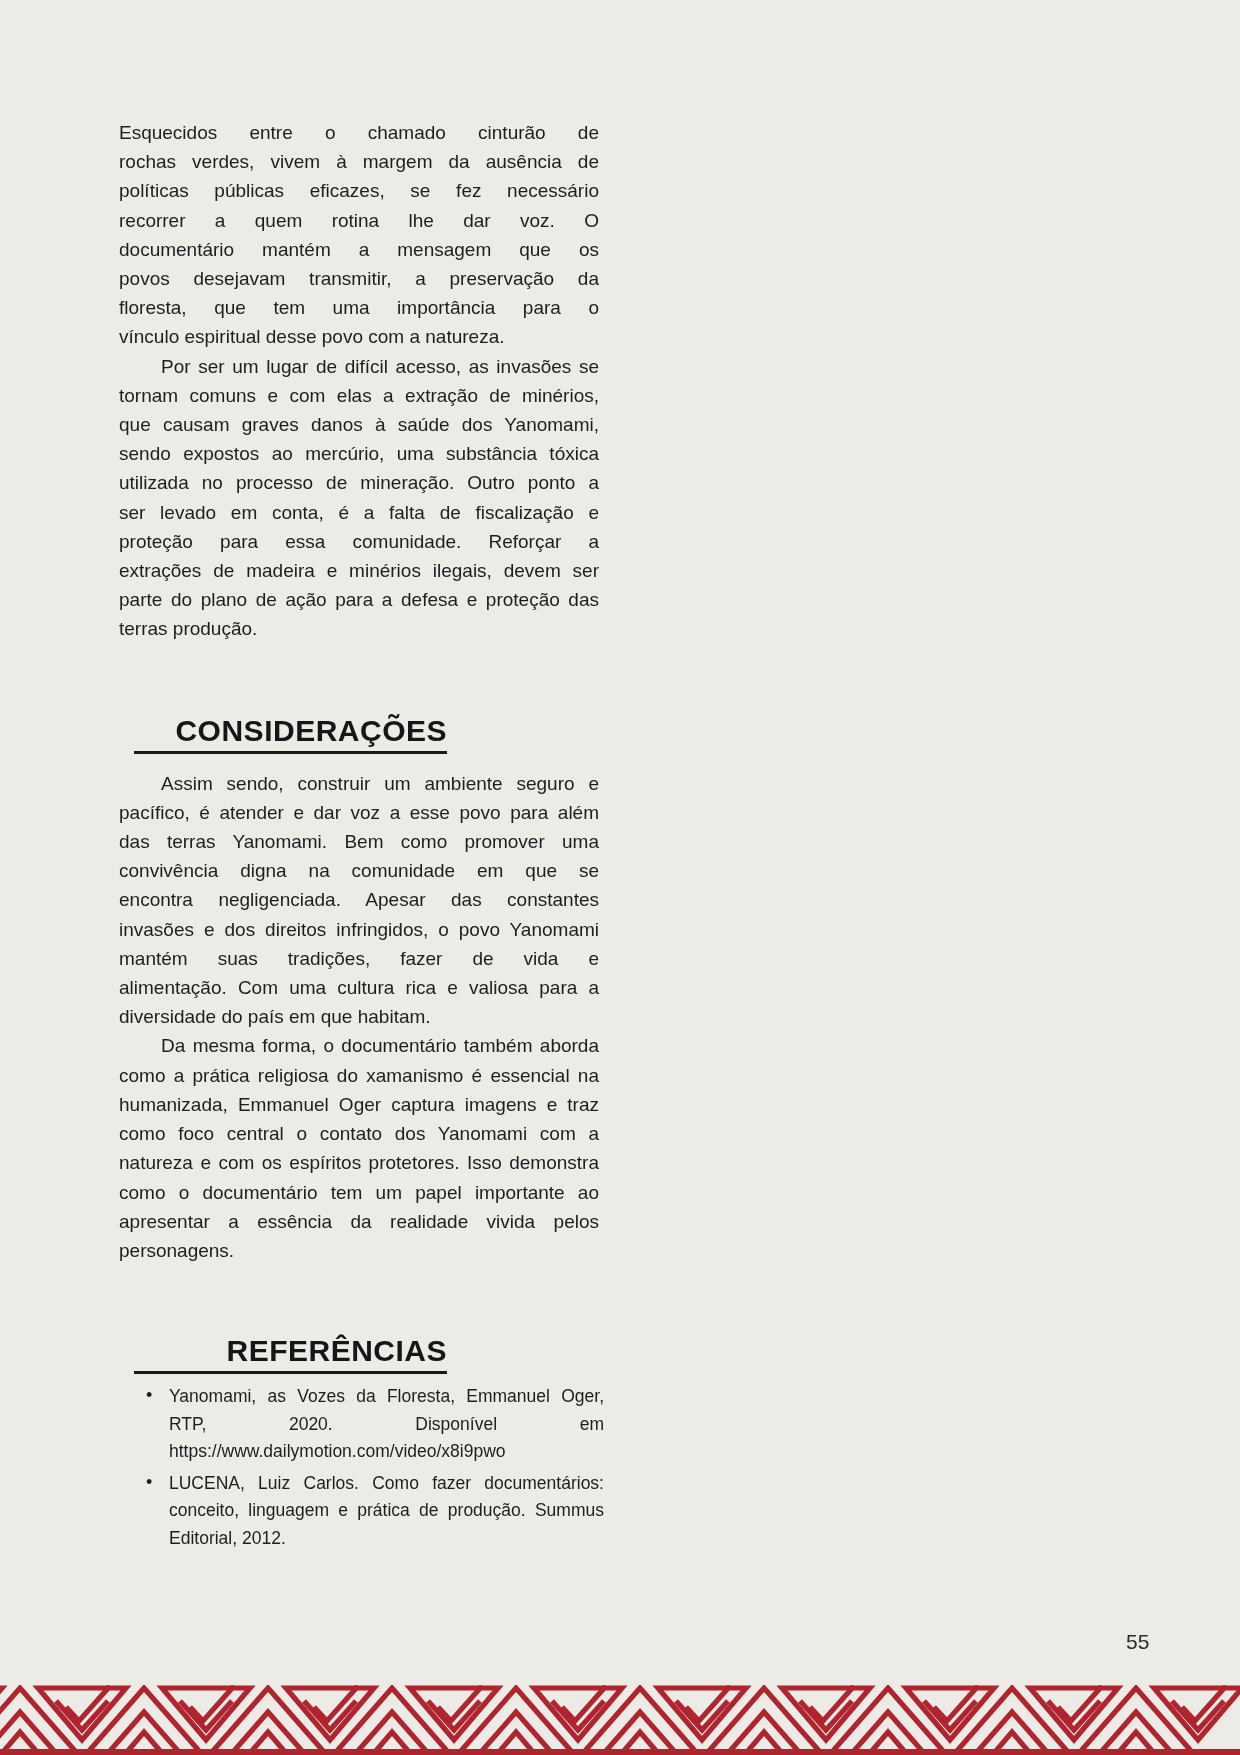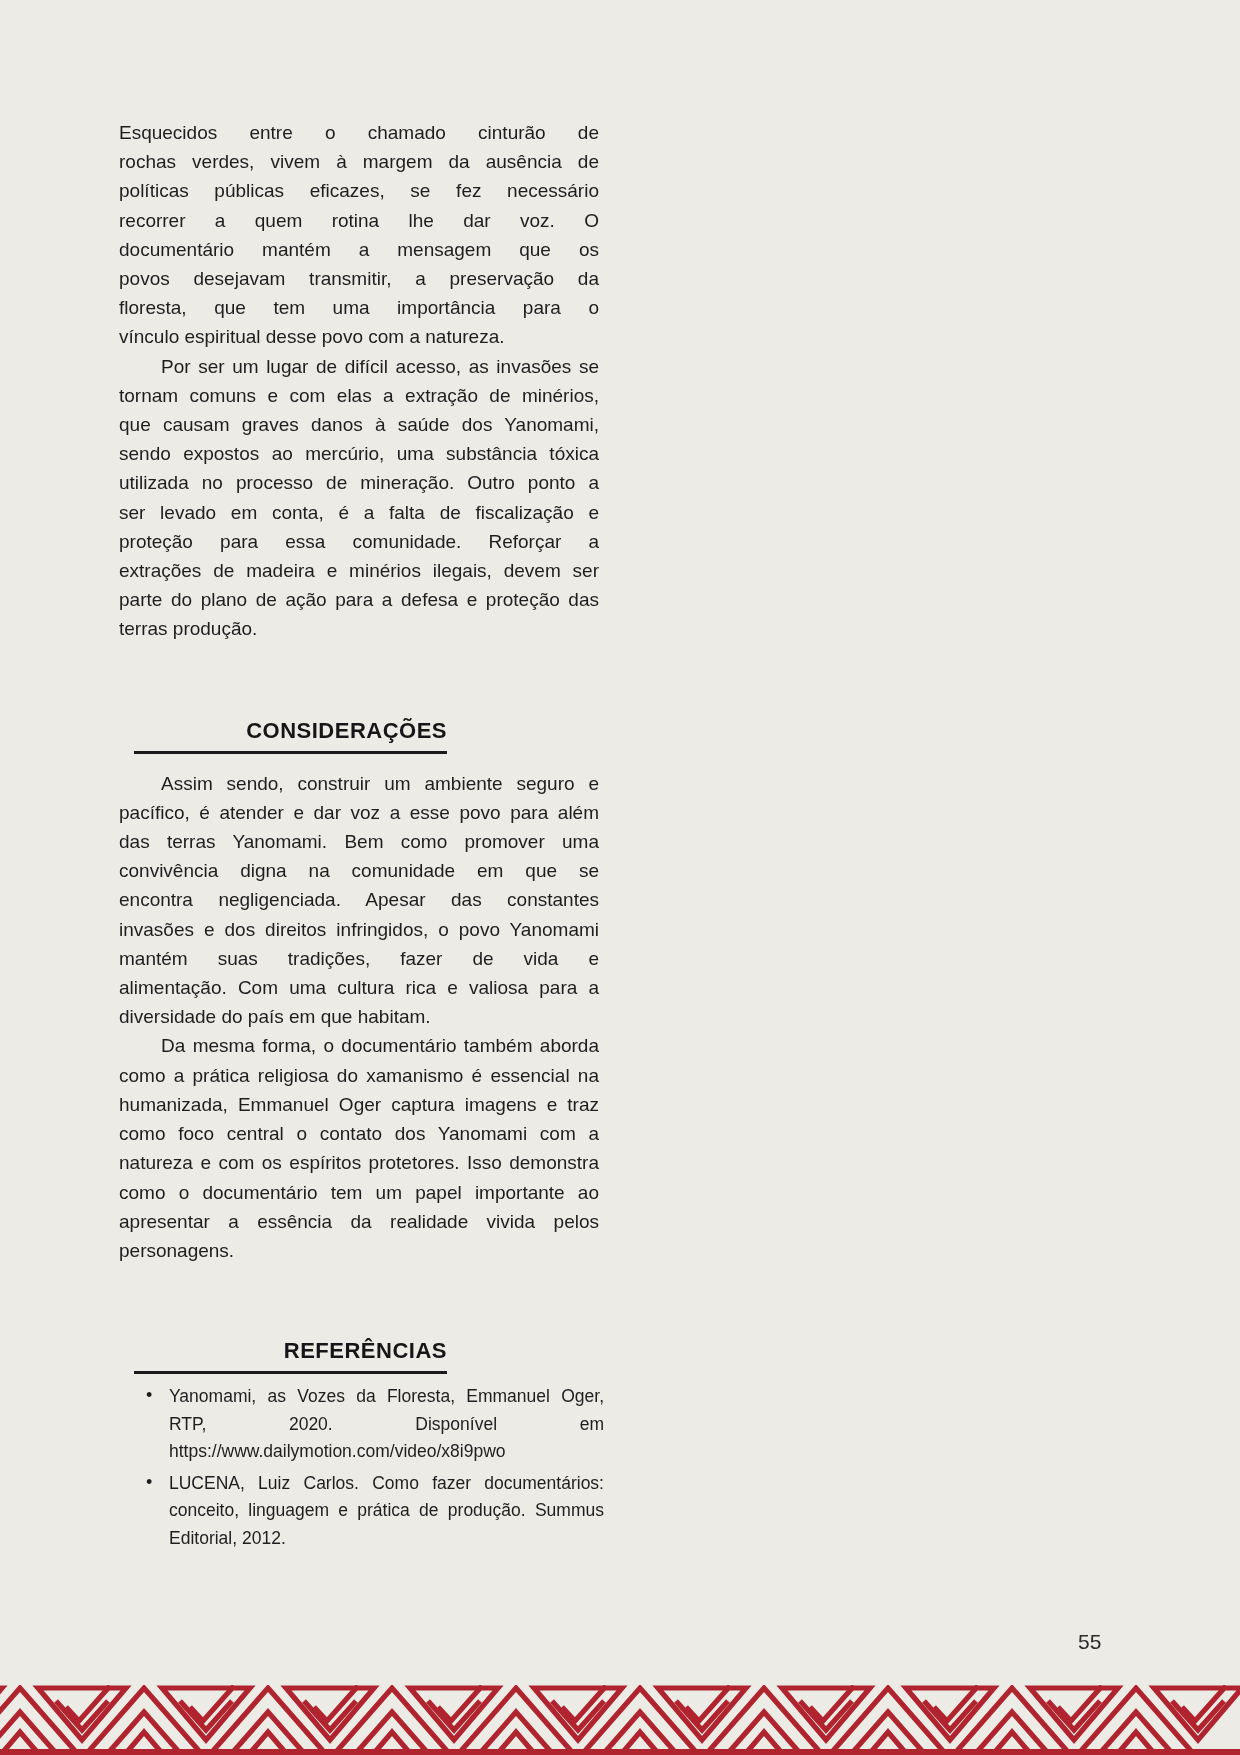--- a/index.html
+++ b/index.html
@@ -12,36 +12,36 @@
   .para { font-size:19px; line-height:29.2px; }
   .line { text-align:justify; text-align-last:justify; }
   .line.end { text-align-last:left; }
   .para.indent .line:first-child { text-indent:42px; }
   .b { font-weight:400; }
   .heading-wrap {
     width:313px; margin-left:15px; padding-bottom:5px;
     border-bottom:3px solid #1a1a1a; text-align:right;
   }
   .heading-wrap h2 {
-    margin:0; font-size:22px; line-height:30px; font-weight:700;
+    margin:0; font-size:30px; line-height:30px; font-weight:700;
     letter-spacing:0.5px; color:#161618;
   }
   #heading-considerations { margin-top:72px; }
   #para-3 { margin-top:15px; }
   #heading-references { margin-top:71px; }
   ul.refs {
     list-style:none; margin:9px 0 0 23px; padding:0; width:462px;
     font-size:17.5px; line-height:27.5px;
   }
   ul.refs li { position:relative; padding-left:27px; margin-bottom:4px; }
   ul.refs li .bullet {
     position:absolute; left:4px; top:-1px; font-size:18px; color:#1E1E21;
   }
   .page-number {
-    position:absolute; left:1078px; top:1630px;
+    position:absolute; left:1126px; top:1630px;
     font-size:21px; color:#2b2b2e;
   }
   .band { position:absolute; left:0; top:1685px; width:1240px; height:70px; }
 </style>
 </head>
 <body>
 
 <div class="col">
   <div class="para" id="para-1">
       <div class="line">Esquecidos entre o chamado cinturão de</div>

